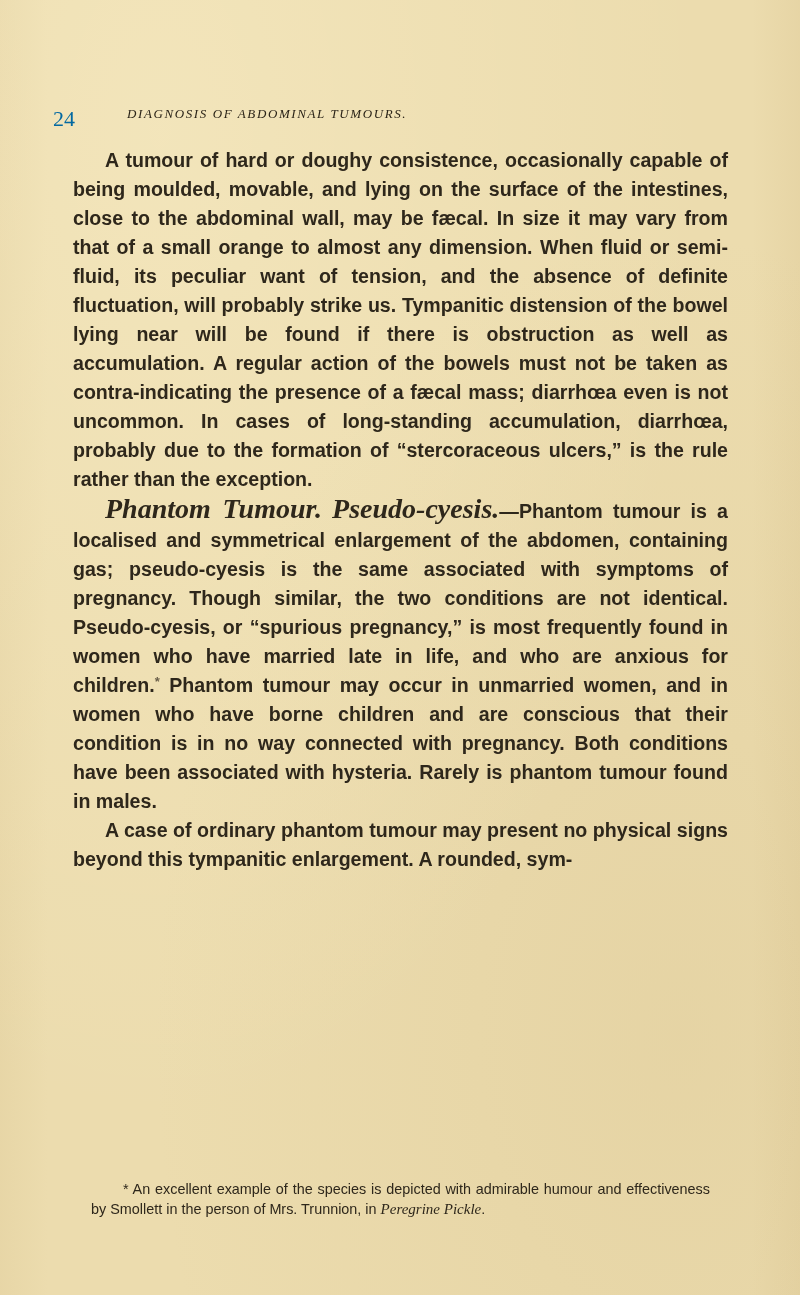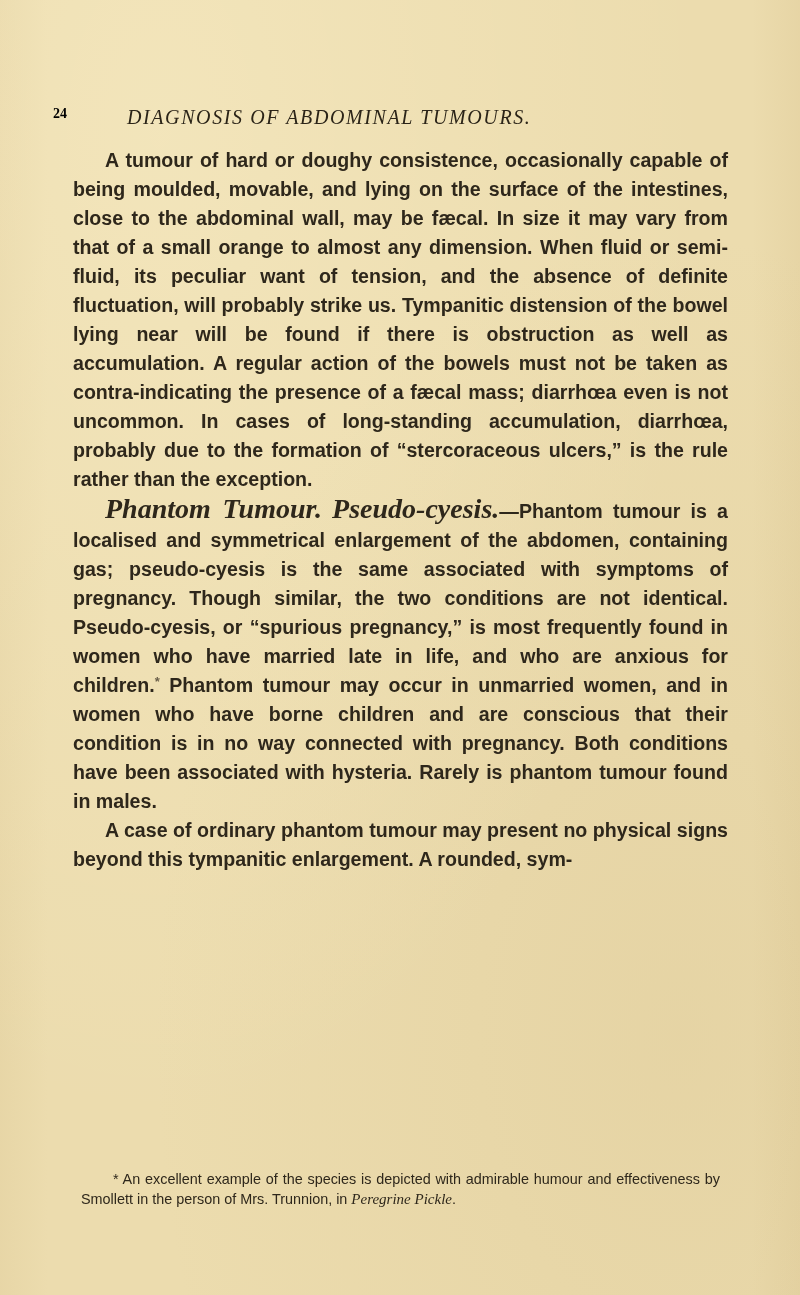--- a/index.html
+++ b/index.html
@@ -29,29 +29,28 @@
     top: 106px;
     left: 0;
     width: 655px;
     height: 24px;
     font-family: "Liberation Serif", serif;
   }
   .folio {
     position: absolute;
     left: -20px;
     top: 0;
-    font-size: 14px;
-    color: #000000;
-    font-weight: bold;
+    font-size: 22px;
+    color: #0369a1;
   }
   .head-title {
     position: absolute;
     left: 54px;
     top: 0;
-    font-size: 20px;
+    font-size: 13px;
     font-style: italic;
     letter-spacing: 1.6px;
     color: #2b2418;
   }
   .body-text {
     position: absolute;
     top: 146px;
     left: 0;
     width: 655px;
     font-family: "Liberation Sans", sans-serif;
@@ -77,21 +76,21 @@
     top: 1161px;
     left: 0;
     width: 655px;
     font-family: "Liberation Sans", sans-serif;
     font-size: 14.4px;
     line-height: 20px;
     text-align: justify;
     color: #2e271b;
   }
   .footnote p {
-    margin: 8px;
+    margin: 18px;
     text-indent: 32px;
   }
   .footnote .it {
     font-family: "Liberation Serif", serif;
     font-style: italic;
     font-size: 15px;
   }
   sup.ref {
     font-size: 13px;
     vertical-align: 6px;

